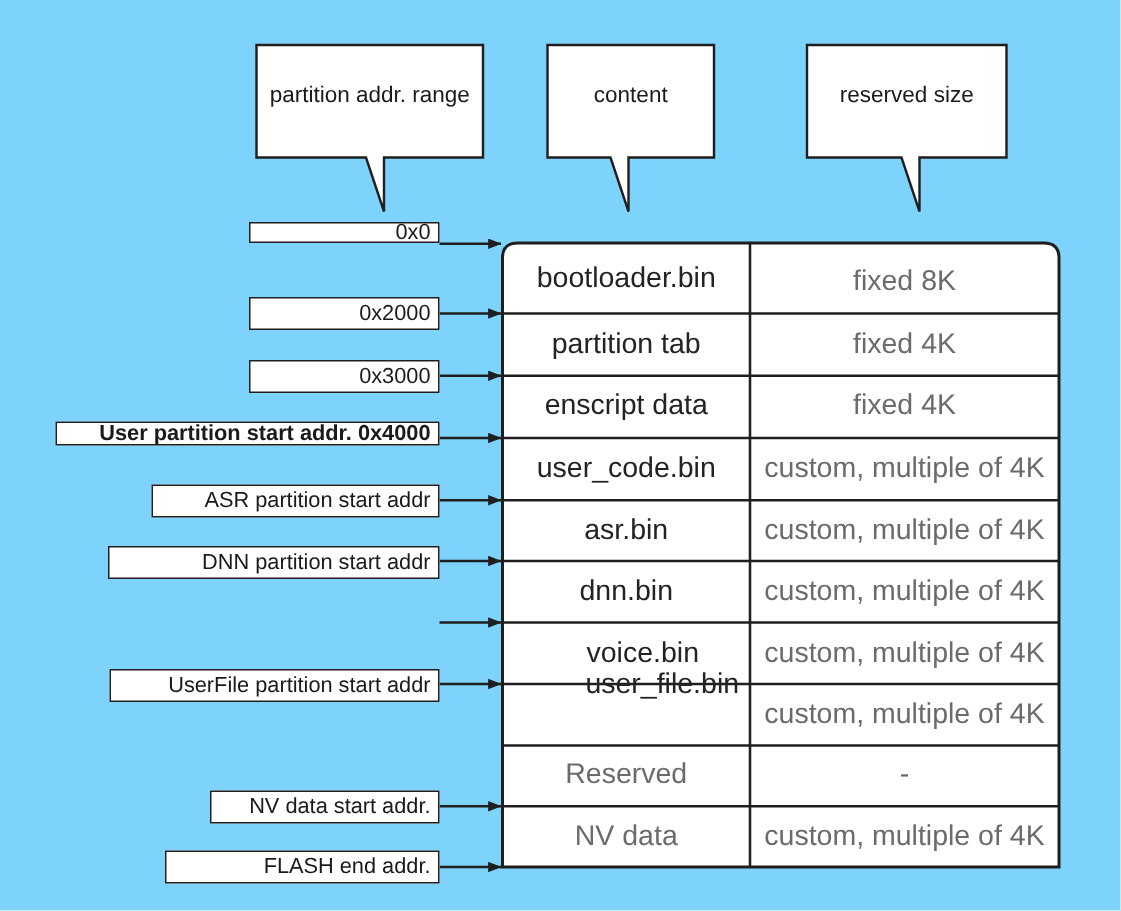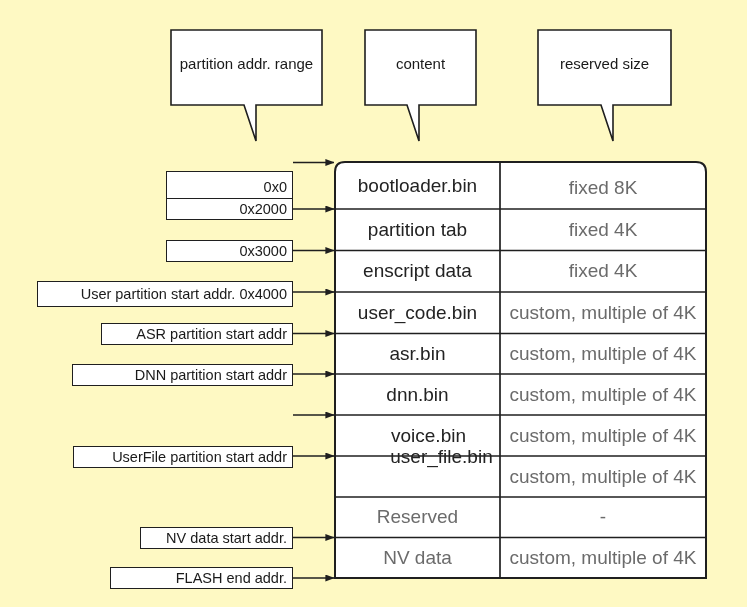--- a/index.html
+++ b/index.html
@@ -7,21 +7,21 @@
     padding: 0;
     background: #ffffff;
   }
   body {
     font-family: "Liberation Sans", sans-serif;
   }
   #canvas {
     position: relative;
     width: 747px;
     height: 607px;
-    background: #fef9c3;
+    background: #7dd3fc;
     overflow: hidden;
   }
   #svg-layer {
     position: absolute;
     left: 0;
     top: 0;
     width: 747px;
     height: 607px;
   }
   .callout-text {
@@ -101,27 +101,27 @@
       <line x1="335" y1="537.5" x2="706" y2="537.5"></line>
     </g>
 
     <line x1="500" y1="162" x2="500" y2="578" stroke="#1f1f1f" stroke-width="1.7"></line>
   </svg>
 
   <div class="callout-text" style="left:171px; top:55px; width:151px;">partition addr. range</div>
   <div class="callout-text" style="left:365px; top:55px; width:111px;">content</div>
   <div class="callout-text" style="left:538px; top:55px; width:133px;">reserved size</div>
 
-  <div class="addr-box" style="left:166px; top:171px; width:127px; height:32px;padding-left:42px;">0x0</div>
+  <div class="addr-box" style="left:166px; top:148px; width:127px; height:14px;padding-left:42px;">0x0</div>
 
   <div class="addr-box" style="left:166px; top:198px; width:127px; height:22px;">0x2000</div>
 
   <div class="addr-box" style="left:166px; top:240px; width:127px; height:22px;">0x3000</div>
 
-  <div class="addr-box" style="left:37px; top:281px; width:256px; height:26px;">User partition start addr. 0x4000</div>
+  <div class="addr-box" style="left:37px; top:281px; width:256px; height:16px;font-weight:bold;">User partition start addr. 0x4000</div>
 
   <div class="addr-box" style="left:101px; top:323px; width:192px; height:22px;">ASR partition start addr</div>
 
   <div class="addr-box" style="left:72px; top:364px; width:221px; height:22px;">DNN partition start addr</div>
 
 
   <div class="addr-box" style="left:73px; top:446px; width:220px; height:22px;">UserFile partition start addr</div>
 
   <div class="addr-box" style="left:140px; top:527px; width:153px; height:22px;">NV data start addr.</div>
 

